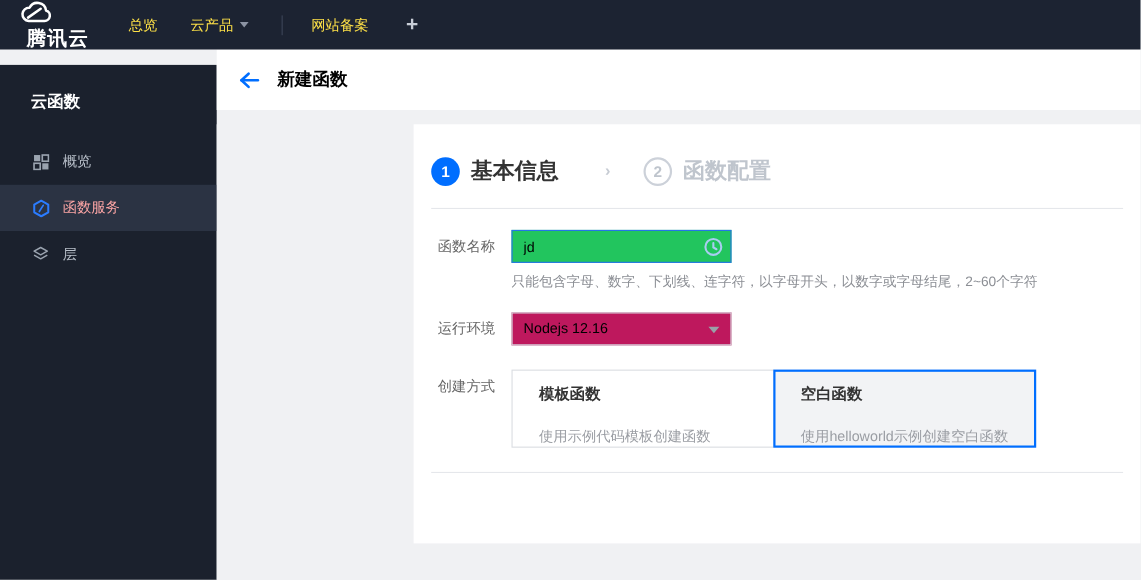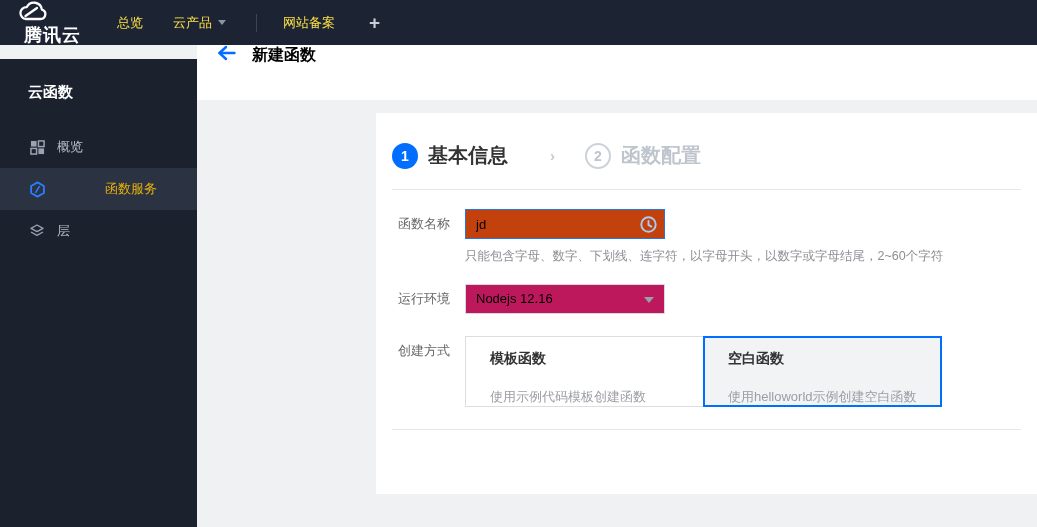--- a/index.html
+++ b/index.html
@@ -33,27 +33,27 @@
   
   .sidebar {
     position:absolute; left:0; top:59px; width:197px; height:482px;
     background:#1b212d;
   }
   .sidebar-title { color:#ffffff; font-size:15px; font-weight:bold; padding:24px 0 24px 28px; }
   .side-item {
     height:42px; display:flex; align-items:center; padding-left:28px;
     color:#b9c0ca; cursor:pointer; font-size:13px;
   }
-  .side-item.active { background:#2b3343; color:#eab308;gap:48px; }
+  .side-item.active { background:#2b3343; color:#fca5a5; }
   .side-icon { width:18px; height:18px; margin-right:11px; display:flex; align-items:center; justify-content:center; }
 
   
   .main { position:absolute; left:197px; top:45px; width:840px; height:482px; }
   .page-header {
-    height:55px; background:#ffffff; display:flex; align-items:flex-start;
+    height:55px; background:#ffffff; display:flex; align-items:center;
   }
   .back-arrow { margin-left:20px; cursor:pointer; display:flex; align-items:center; }
   .page-title { font-size:16px; font-weight:bold; color:#000; margin-left:16px; }
 
   .content { height:427px; background:#f0f1f3; }
   .card {
     margin-left:179px; margin-top:13px; width:661px; height:381px;
     background:#ffffff; padding:0 16px;
   }
 
@@ -72,21 +72,21 @@
 
   .hr { height:1px; background:#e5e7eb; margin-top:20px; }
 
   
   .form-row { display:flex; margin-top:19px; }
   .form-row.cards-row { margin-top:22px; }
   .form-label { width:67px; margin-left:6px; flex:none; color:#666; line-height:30px; font-size:13px; }
 
   .name-input-wrap {
     position:relative; width:200px; height:30px;
-    border:1px solid #2575e8; background:#c2410c;
+    border:1px solid #2575e8; background:#22c55e;
   }
   .name-input {
     width:100%; height:100%; border:none; outline:none; padding:0 30px 0 10px;
     font-size:13px; color:#000; font-family:inherit; background:transparent;
   }
   .input-status-icon { position:absolute; right:6px; top:5px; }
   .field-hint { margin-top:9px; color:#8b8e94; font-size:12.5px; }
 
   .select-box {
     position:relative; width:200px; height:30px; border:1px solid #d5d9e0; background:#be185d;

